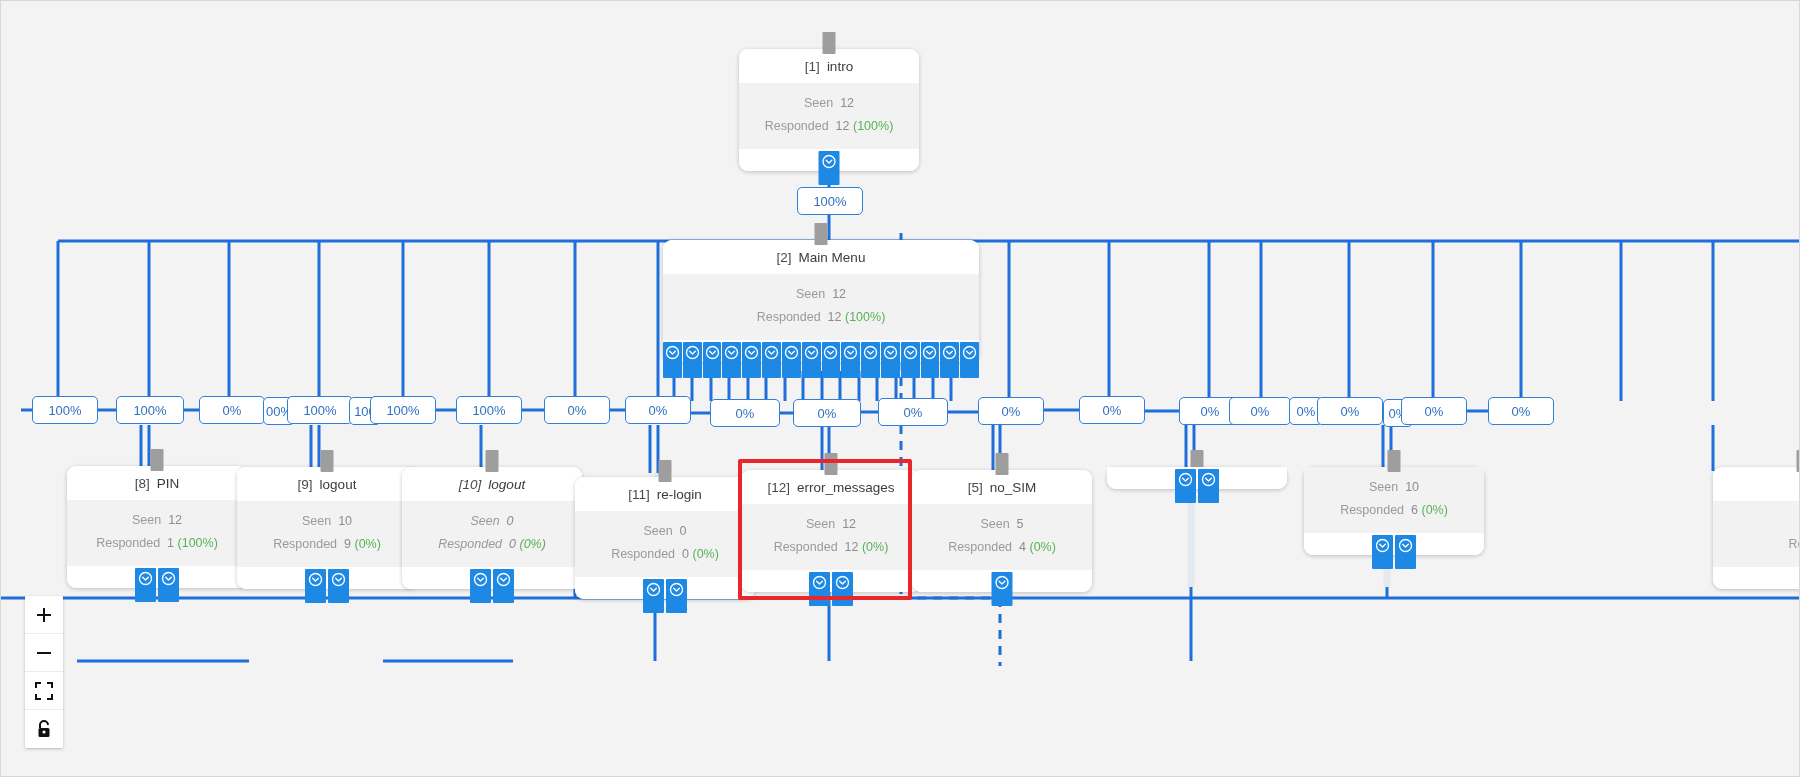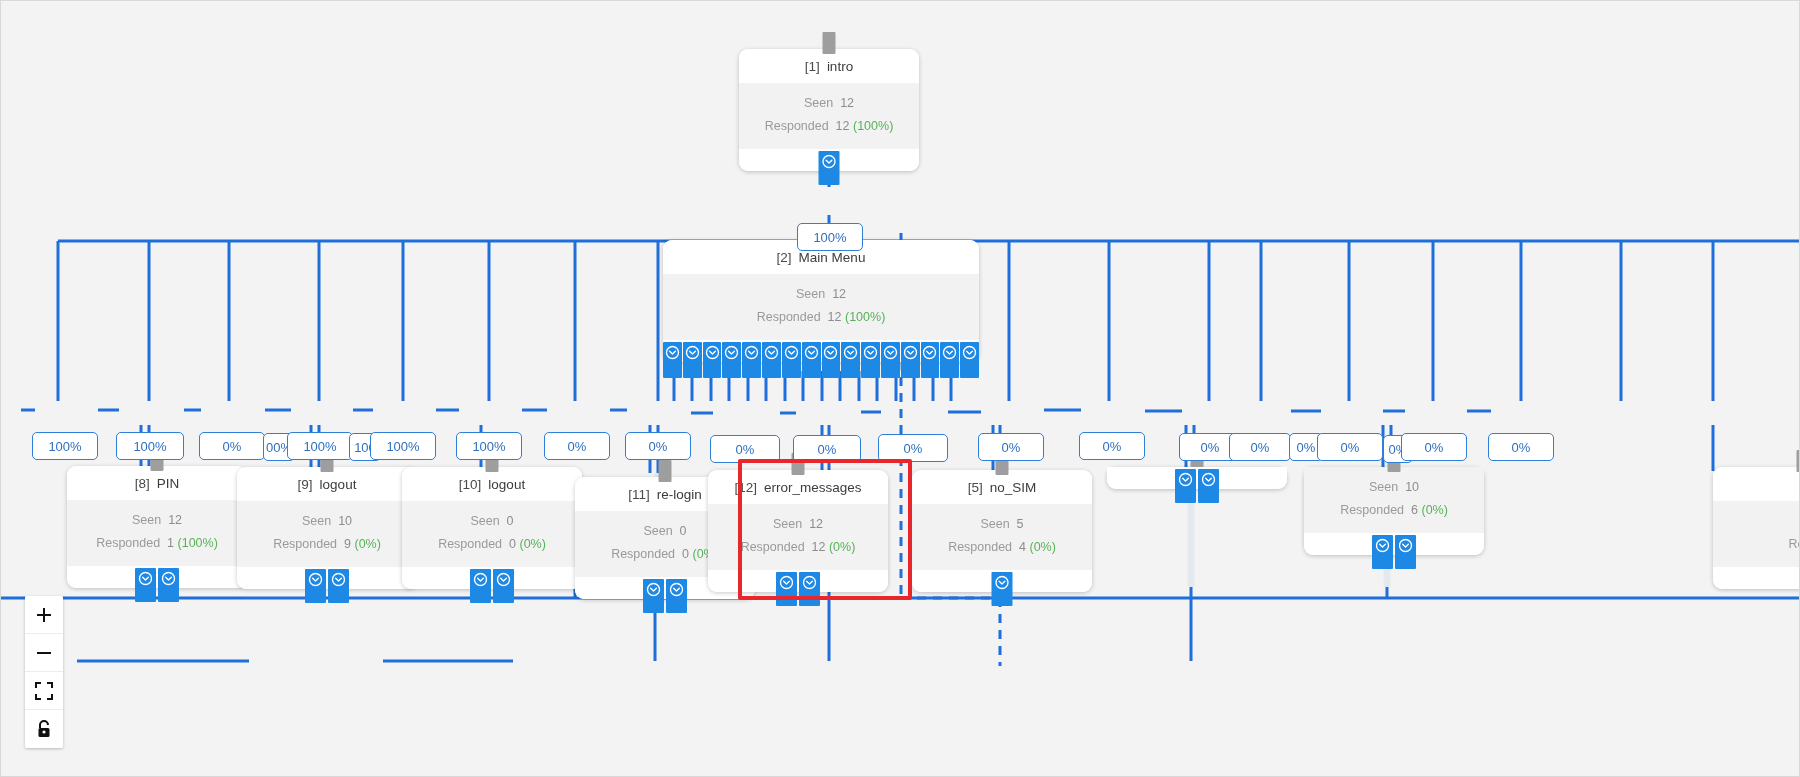--- a/index.html
+++ b/index.html
@@ -97,21 +97,20 @@
   .badge {
     position:absolute;
     height:28px;
     background:#ffffff;
     border:1.5px solid #2f7ed8;
     border-radius:5px;
     color:#2f6fc0;
     font-size:13px;
     display:flex; align-items:center; justify-content:center;
     white-space:nowrap;
-    margin-top:36px;
   }
 
   
   #zoom-controls {
     position:absolute;
     left:24px; bottom:28px;
     width:38px;
     background:#ffffff;
     border-radius:2px;
     box-shadow:0 1px 3px rgba(0,0,0,.25);
@@ -428,21 +427,21 @@
             </div>
             <div class="h-blue">
               <svg viewBox="0 0 20 20">
                 <circle cx="10" cy="10" r="8" fill="none" stroke="#fff" stroke-width="1.8"></circle>
                 <path d="M6.2 8.4 L10 12 L13.8 8.4" fill="none" stroke="#fff" stroke-width="1.8" stroke-linecap="round" stroke-linejoin="round"></path>
               </svg>
             </div>
           </div>
         </div>
       </div>
-      <div class="node" style="left: 401px; top: 466px;">
+      <div class="node" style="left: 401px; top: 466px; font-style: italic;">
         <div class="handle-top"></div>
         <div class="node-head">
           <span class="idx">[10]</span>
           <span>logout</span>
         </div>
         <div class="node-body">
           <div><span>Seen</span>&nbsp;&nbsp;<span class="num">0</span></div>
           <div><span>Responded</span>&nbsp;&nbsp;<span class="num">0</span>&nbsp;<span class="pct-green">(0%)</span></div>
         </div>
         <div class="node-foot">
@@ -482,21 +481,21 @@
             </div>
             <div class="h-blue">
               <svg viewBox="0 0 20 20">
                 <circle cx="10" cy="10" r="8" fill="none" stroke="#fff" stroke-width="1.8"></circle>
                 <path d="M6.2 8.4 L10 12 L13.8 8.4" fill="none" stroke="#fff" stroke-width="1.8" stroke-linecap="round" stroke-linejoin="round"></path>
               </svg>
             </div>
           </div>
         </div>
       </div>
-      <div class="node" style="left: 707px; top: 469px;">
+      <div class="node" style="left: 740px; top: 469px;">
         <div class="handle-top"></div>
         <div class="node-head">
           <span class="idx">[12]</span>
           <span>error_messages</span>
         </div>
         <div class="node-body">
           <div><span>Seen</span>&nbsp;&nbsp;<span class="num">12</span></div>
           <div><span>Responded</span>&nbsp;&nbsp;<span class="num">12</span>&nbsp;<span class="pct-green">(0%)</span></div>
         </div>
         <div class="node-foot">

